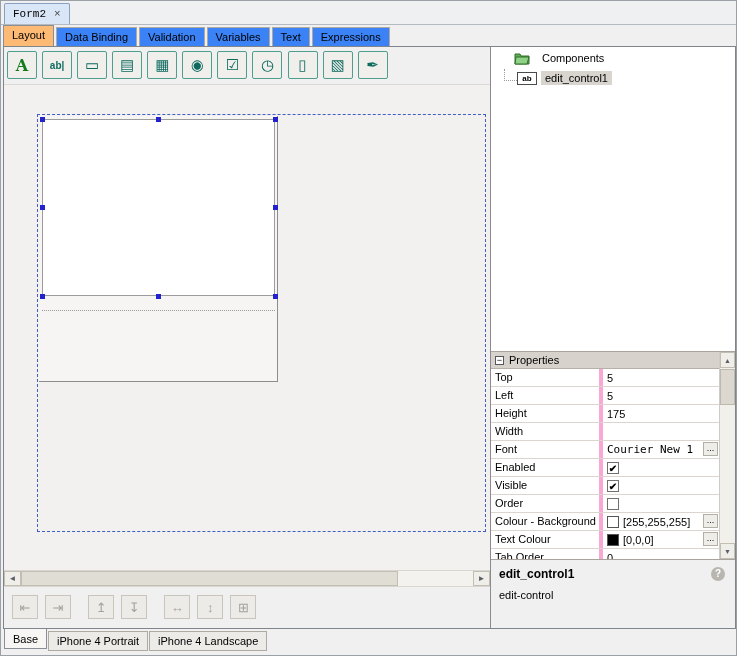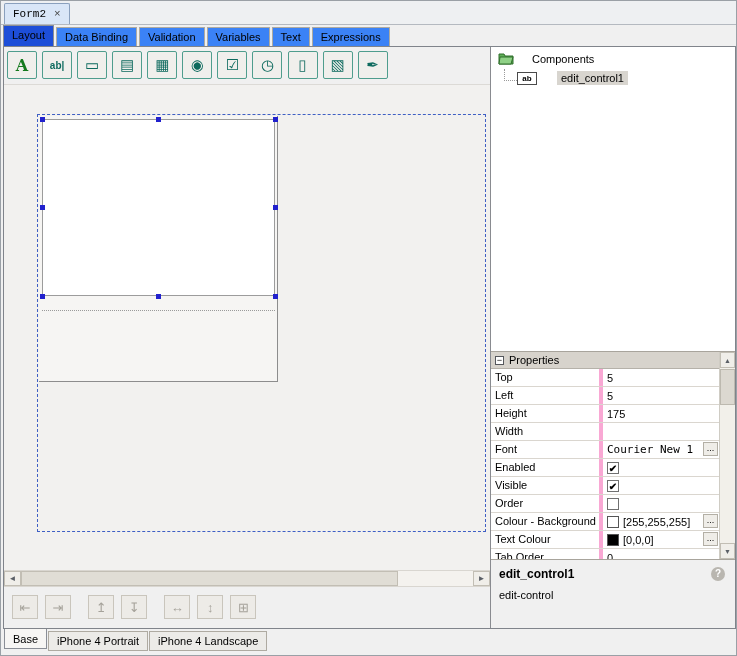--- a/index.html
+++ b/index.html
@@ -13,21 +13,21 @@
   .form-tab{position:absolute;left:3px;top:2px;bottom:0;display:flex;align-items:center;gap:8px;
     padding:0 8px;background:#d9e6f7;border:1px solid #8aa0bd;border-bottom:none;
     border-radius:2px 2px 0 0;font-family:Liberation Mono, monospace;}
   .close-x{font-size:11px;color:#444;line-height:1;}
 
   
   .doctab-strip{position:absolute;left:0;top:24px;width:100%;height:21px;display:flex;
     align-items:flex-end;padding-left:2px;box-sizing:border-box;}
   .doc-tab{padding:3px 8px 2px;background:#3b82f6;border:1px solid #aeaaa1;border-bottom:none;
     margin-right:2px;height:13px;}
-  .doc-tab.active{background:#1d4ed8;border-color:#8a8e96;height:15px;position:relative;z-index:3;}
+  .doc-tab.active{background:#fdba74;border-color:#8a8e96;height:15px;position:relative;z-index:3;}
 
   
   .main{position:absolute;left:2px;top:45px;width:733px;height:583px;border:1px solid #80848b;
     background:#f0f0f0;box-sizing:border-box;}
   .left-col{position:absolute;left:0;top:0;width:486px;height:581px;border-right:1px solid #898b90;
     box-sizing:content-box;}
 
   
   .toolbar{position:absolute;left:0;top:0;width:486px;height:38px;border-bottom:1px solid #dcdad6;
     padding:4px 0 0 3px;box-sizing:border-box;white-space:nowrap;}
@@ -61,24 +61,24 @@
     box-sizing:border-box;white-space:nowrap;}
   .abtn{display:inline-flex;width:26px;height:24px;align-items:center;justify-content:center;
     background:#edebe7;border:1px solid #c9c5bc;color:#a5a29a;font-size:13px;margin-right:4px;
     box-sizing:border-box;vertical-align:top;}
   .abtn.gap{margin-right:14px;}
 
   
   .right-col{position:absolute;left:487px;top:0;width:244px;height:581px;}
   .components{position:absolute;left:0;top:0;width:244px;height:305px;background:#ffffff;
     border-bottom:1px solid #a8a49c;box-sizing:border-box;}
-  .comp-header{display:flex;align-items:center;gap:18px;padding:5px 0 0 7px;}
+  .comp-header{display:flex;align-items:flex-start;gap:12px;padding:5px 0 0 7px;margin-left:16px;}
   .tree-stub{position:absolute;left:13px;top:22px;width:12px;height:11px;
     border-left:1px dotted #9a9a9a;border-bottom:1px dotted #9a9a9a;}
-  .tree-item{display:flex;align-items:center;gap:20px;margin:6px 0 0 26px;}
+  .tree-item{display:flex;align-items:center;gap:4px;margin:6px 0 0 26px;}
   .ab-icon{width:20px;height:13px;border:1px solid #4a4a4a;background:#fff;font-size:8px;
     font-weight:bold;display:flex;align-items:center;justify-content:center;box-sizing:border-box;}
   .tree-label{background:#d8d5cf;padding:1px 4px;}
 
   
   .props{position:absolute;left:0;top:305px;width:244px;height:207px;background:#ffffff;overflow:hidden;}
   .props-header{position:absolute;left:0;top:0;width:228px;height:17px;background:#d7d3cc;
     border-bottom:1px solid #b5b1a9;display:flex;align-items:center;gap:5px;padding-left:4px;
     box-sizing:border-box;}
   .collapse-box{width:9px;height:9px;border:1px solid #55575c;background:#fff;font-size:9px;

